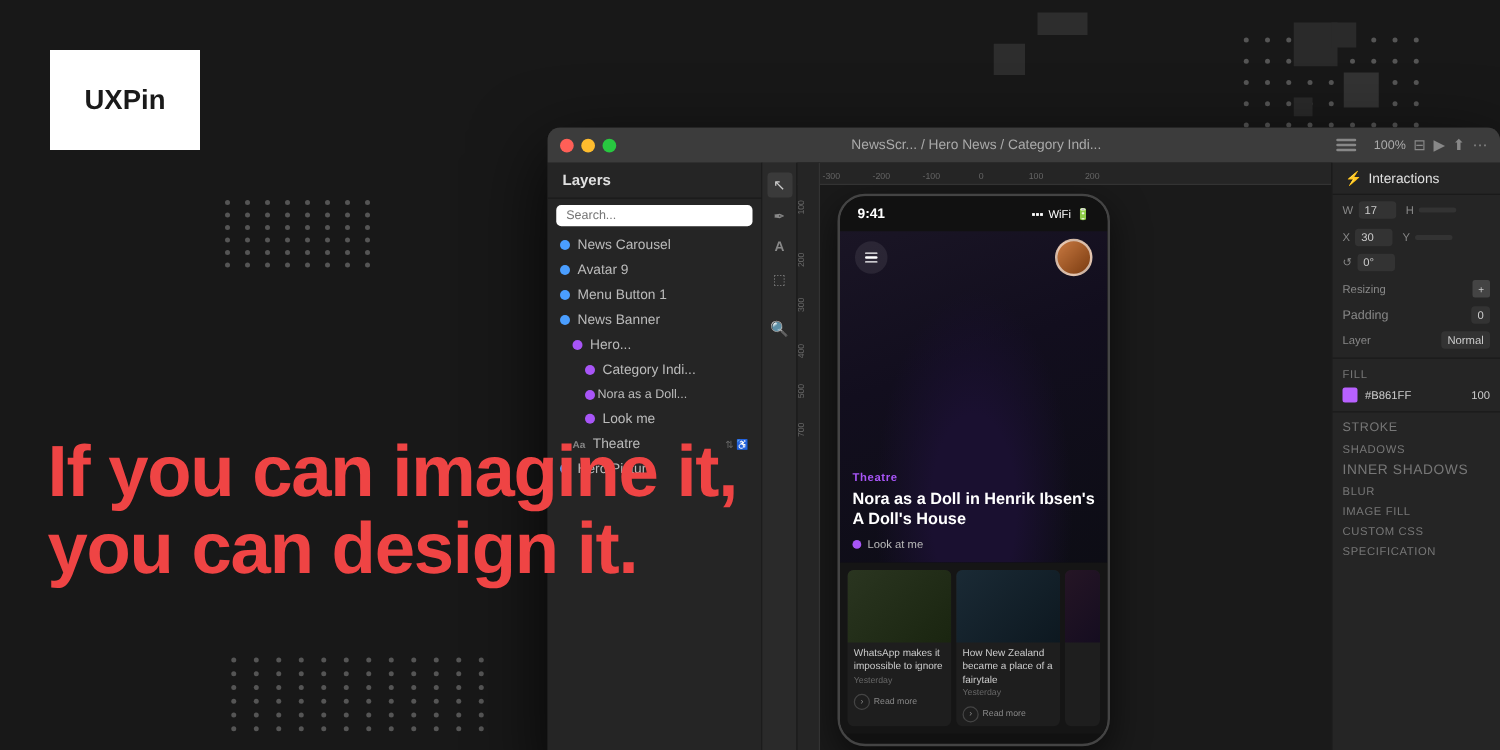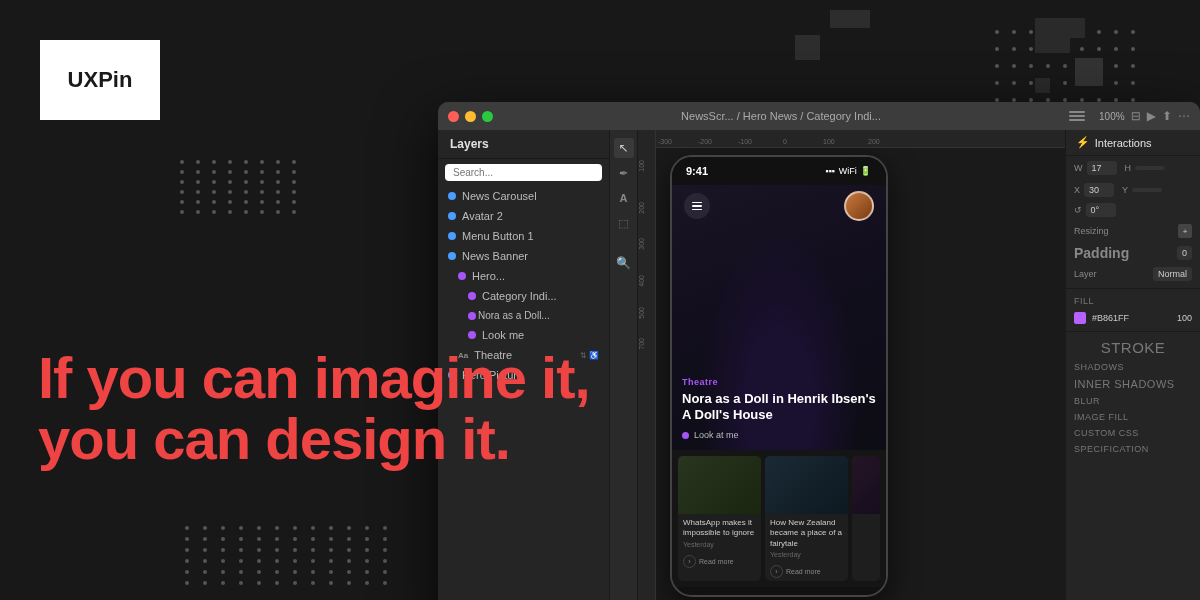--- a/index.html
+++ b/index.html
@@ -244,21 +244,21 @@
     <div style="width:172px;background:#252525;border-right:1px solid #1a1a1a;display:flex;flex-direction:column;flex-shrink:0;">
       <div style="padding:7px 12px;font-size:12px;font-weight:600;color:#e0e0e0;border-bottom:1px solid #1a1a1a;">Layers</div>
       <input type="text" style="margin: 5px 7px; background: #ffffff; border: none; border-radius: 4px; padding: 3px 8px; font-size: 10px; color: rgb(136, 136, 136); width: calc(100% - 14px); outline: none;" placeholder="Search...">
 
       <div style="padding:4px 10px;font-size:11px;color:#ccc;display:flex;align-items:center;gap:6px;cursor:pointer;">
         <div style="width:8px;height:8px;border-radius:50%;background:#4a9eff;flex-shrink:0;"></div>
         <span style="font-size:11px;color:#bbb;white-space:nowrap;overflow:hidden;text-overflow:ellipsis;">News Carousel</span>
       </div>
       <div style="padding:4px 10px;font-size:11px;color:#ccc;display:flex;align-items:center;gap:6px;cursor:pointer;">
         <div style="width:8px;height:8px;border-radius:50%;background:#4a9eff;flex-shrink:0;"></div>
-        <span style="font-size:11px;color:#bbb;">Avatar 2</span>
+        <span style="font-size:11px;color:#bbb;">Avatar 9</span>
       </div>
       <div style="padding:4px 10px;font-size:11px;color:#ccc;display:flex;align-items:center;gap:6px;cursor:pointer;">
         <div style="width:8px;height:8px;border-radius:50%;background:#4a9eff;flex-shrink:0;"></div>
         <span style="font-size:11px;color:#bbb;">Menu Button 1</span>
       </div>
       <div style="padding:4px 10px;font-size:11px;color:#ccc;display:flex;align-items:center;gap:6px;cursor:pointer;">
         <div style="width:8px;height:8px;border-radius:50%;background:#4a9eff;flex-shrink:0;"></div>
         <span style="font-size:11px;color:#bbb;">News Banner</span>
       </div>
       <div style="padding:4px 10px 4px 20px;font-size:11px;color:#ccc;display:flex;align-items:center;gap:6px;cursor:pointer;">
@@ -411,41 +411,41 @@
         <span style="font-size:9px;color:#888;">↺</span>
         <div style="font-size:9px;color:#ccc;background:#333;padding:2px 5px;border-radius:3px;width:30px;">0°</div>
       </div>
 
       <div style="padding:4px 8px;display:flex;justify-content:space-between;align-items:center;">
         <span style="font-size:9px;color:#888;">Resizing</span>
         <div style="width:14px;height:14px;background:#444;border-radius:2px;display:flex;align-items:center;justify-content:center;font-size:8px;color:#ccc;cursor:pointer;">+</div>
       </div>
 
       <div style="padding:3px 8px;display:flex;justify-content:space-between;align-items:center;">
-        <span style="font-size:14px;color:#888;font-weight:bold;">Padding</span>
+        <span style="font-size:10px;color:#888;">Padding</span>
         <div style="font-size:9px;color:#ccc;background:#333;padding:2px 5px;border-radius:3px;">0</div>
       </div>
 
       <div style="padding:3px 8px;display:flex;justify-content:space-between;align-items:center;">
         <span style="font-size:9px;color:#888;">Layer</span>
         <div style="font-size:9px;color:#ccc;background:#333;padding:2px 5px;border-radius:3px;cursor:pointer;">Normal</div>
       </div>
 
       <div style="height:1px;background:#1a1a1a;margin:4px 0;"></div>
 
       <div style="padding:3px 8px;font-size:9px;color:#777;text-transform:uppercase;letter-spacing:0.5px;">FILL</div>
       <div style="padding:3px 8px;display:flex;align-items:center;gap:6px;cursor:pointer;">
         <div style="width:12px;height:12px;border-radius:2px;background:#B861FF;flex-shrink:0;"></div>
         <span style="font-size:9px;color:#ccc;">#B861FF</span>
         <span style="font-size:9px;color:#ccc;margin-left:auto;">100</span>
       </div>
 
       <div style="height:1px;background:#1a1a1a;margin:4px 0;"></div>
 
-      <div style="padding:3px 8px;font-size:15px;color:#777;text-transform:uppercase;letter-spacing:0.5px;text-align:center;">STROKE</div>
+      <div style="padding:3px 8px;font-size:10px;color:#777;text-transform:uppercase;letter-spacing:0.5px;">STROKE</div>
       <div style="padding:3px 8px;font-size:9px;color:#777;text-transform:uppercase;letter-spacing:0.5px;">SHADOWS</div>
       <div style="padding:3px 8px;font-size:11px;color:#777;text-transform:uppercase;letter-spacing:0.5px;">INNER SHADOWS</div>
       <div style="padding:3px 8px;font-size:9px;color:#777;text-transform:uppercase;letter-spacing:0.5px;">BLUR</div>
       <div style="padding:3px 8px;font-size:9px;color:#777;text-transform:uppercase;letter-spacing:0.5px;">IMAGE FILL</div>
       <div style="padding:3px 8px;font-size:9px;color:#777;text-transform:uppercase;letter-spacing:0.5px;">CUSTOM CSS</div>
       <div style="padding:3px 8px;font-size:9px;color:#777;text-transform:uppercase;letter-spacing:0.5px;">SPECIFICATION</div>
     </div>
 
   </div>
 </div>

